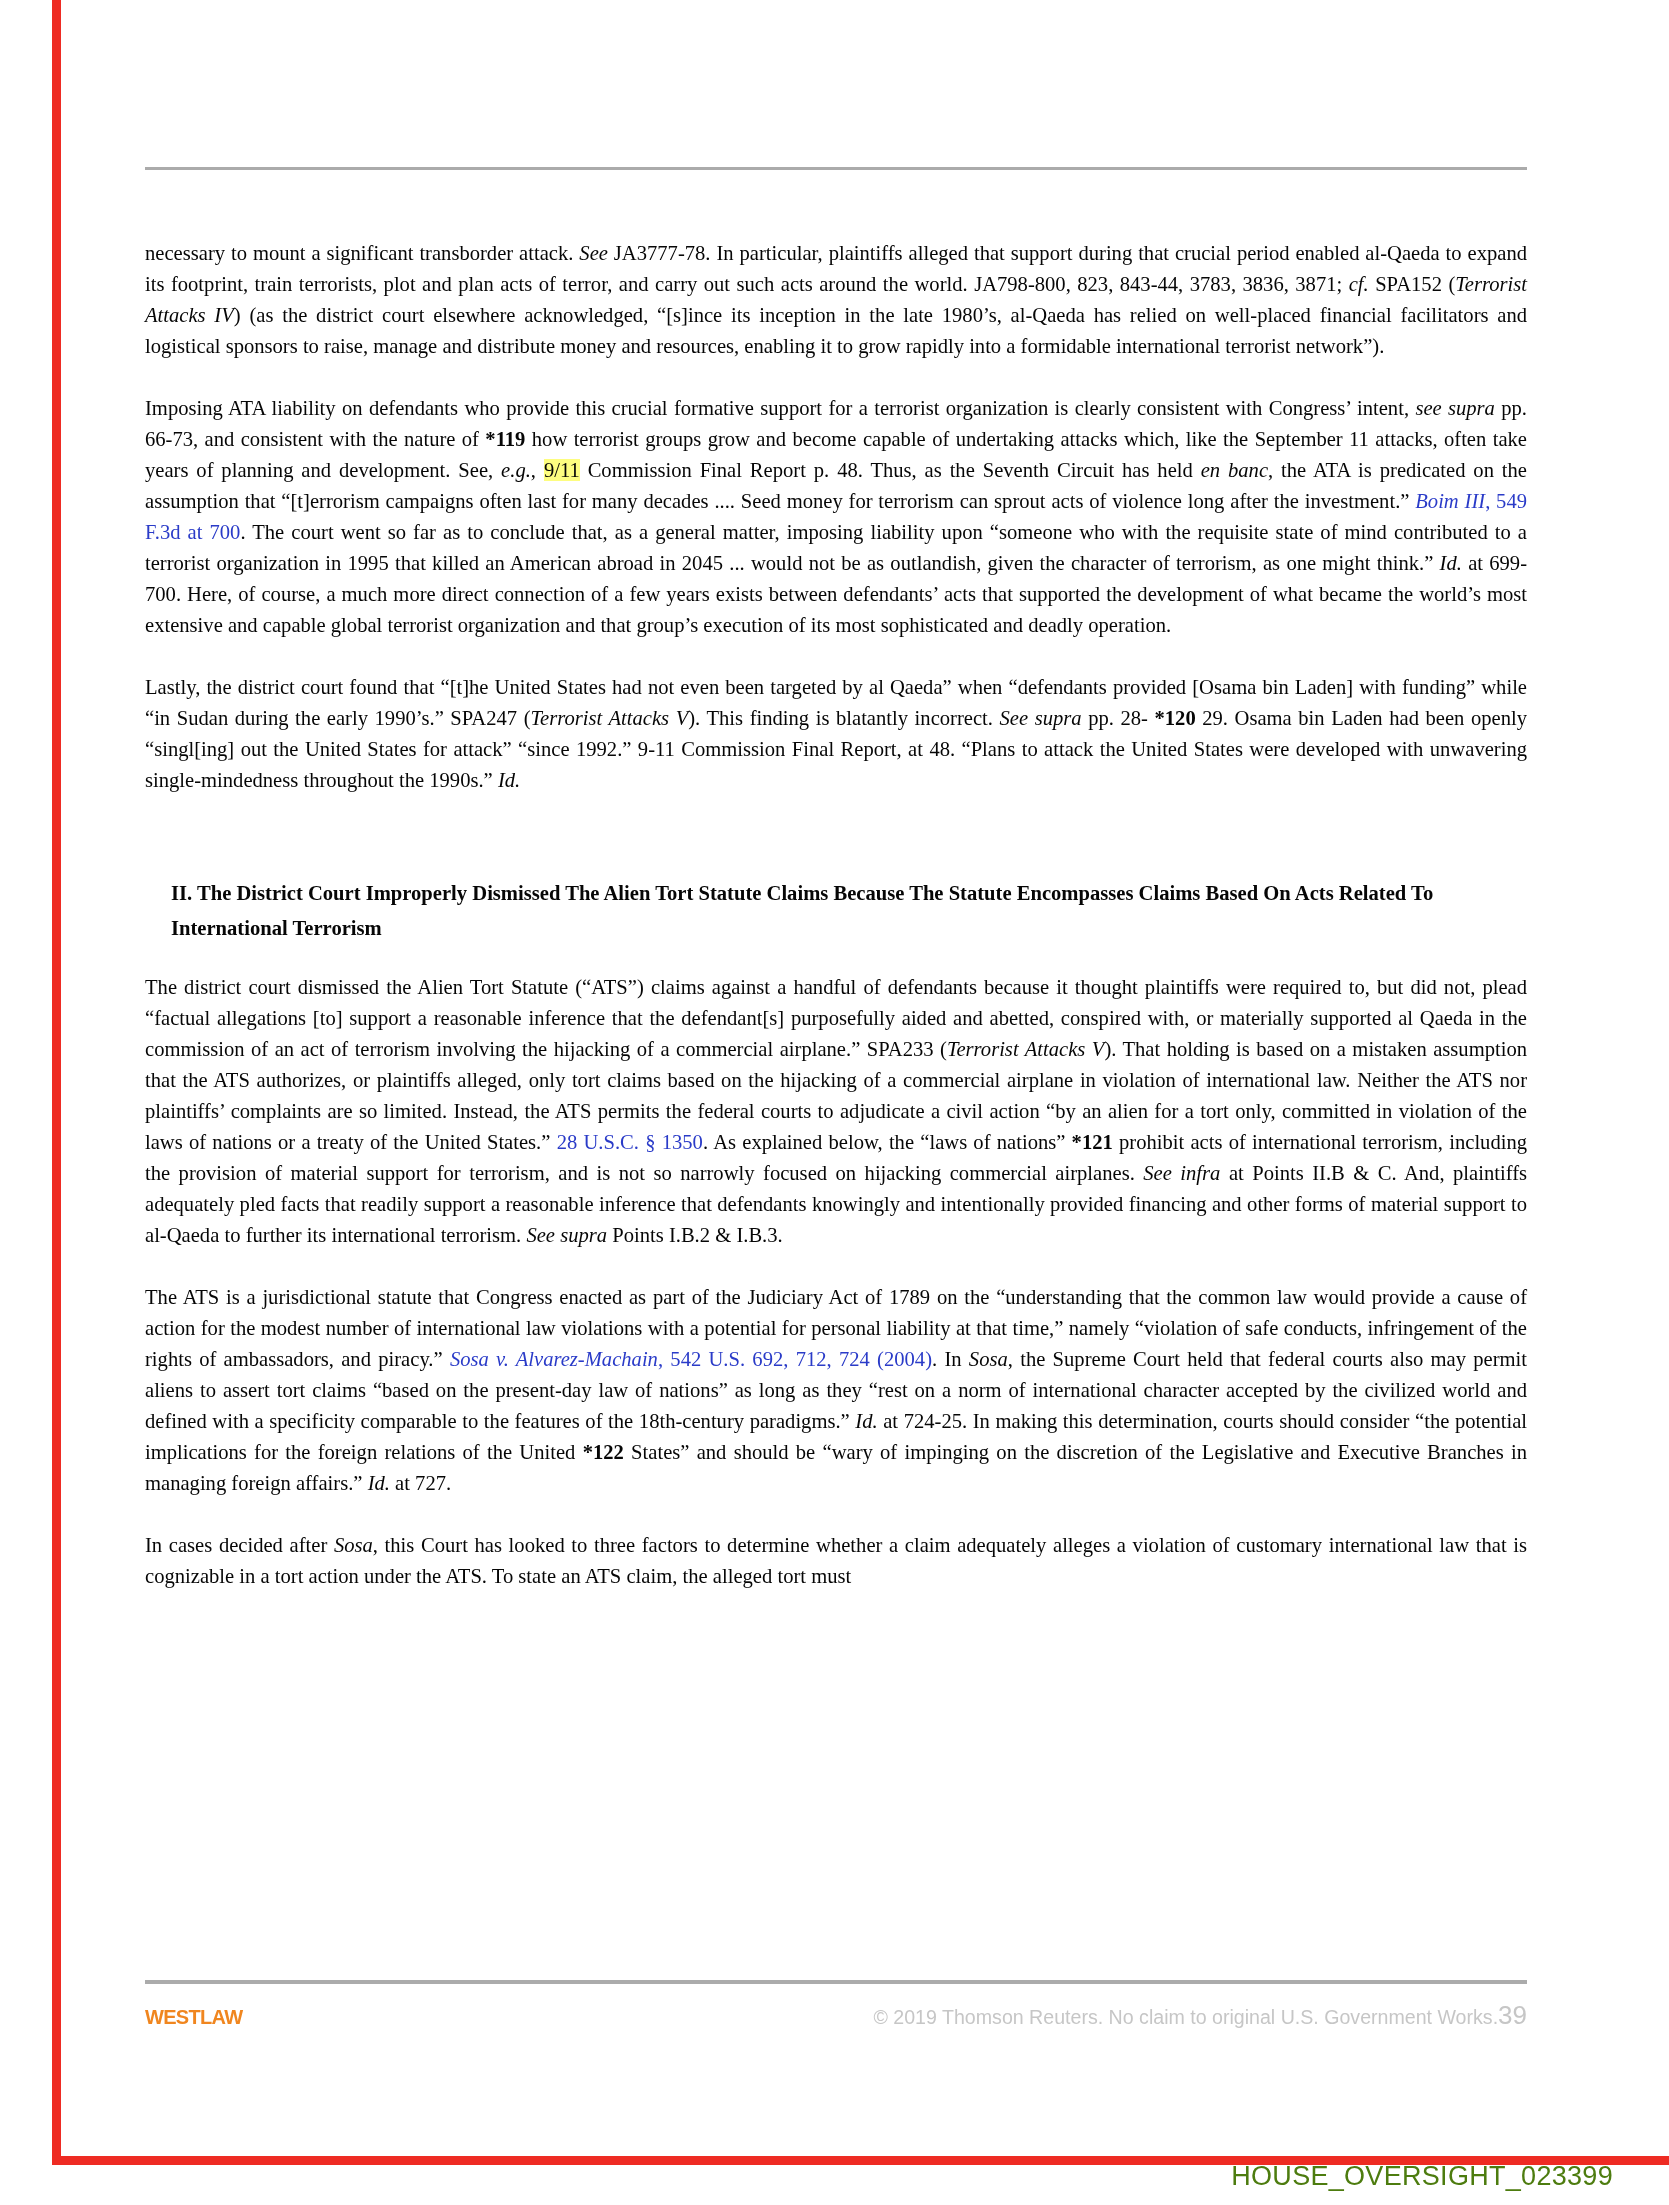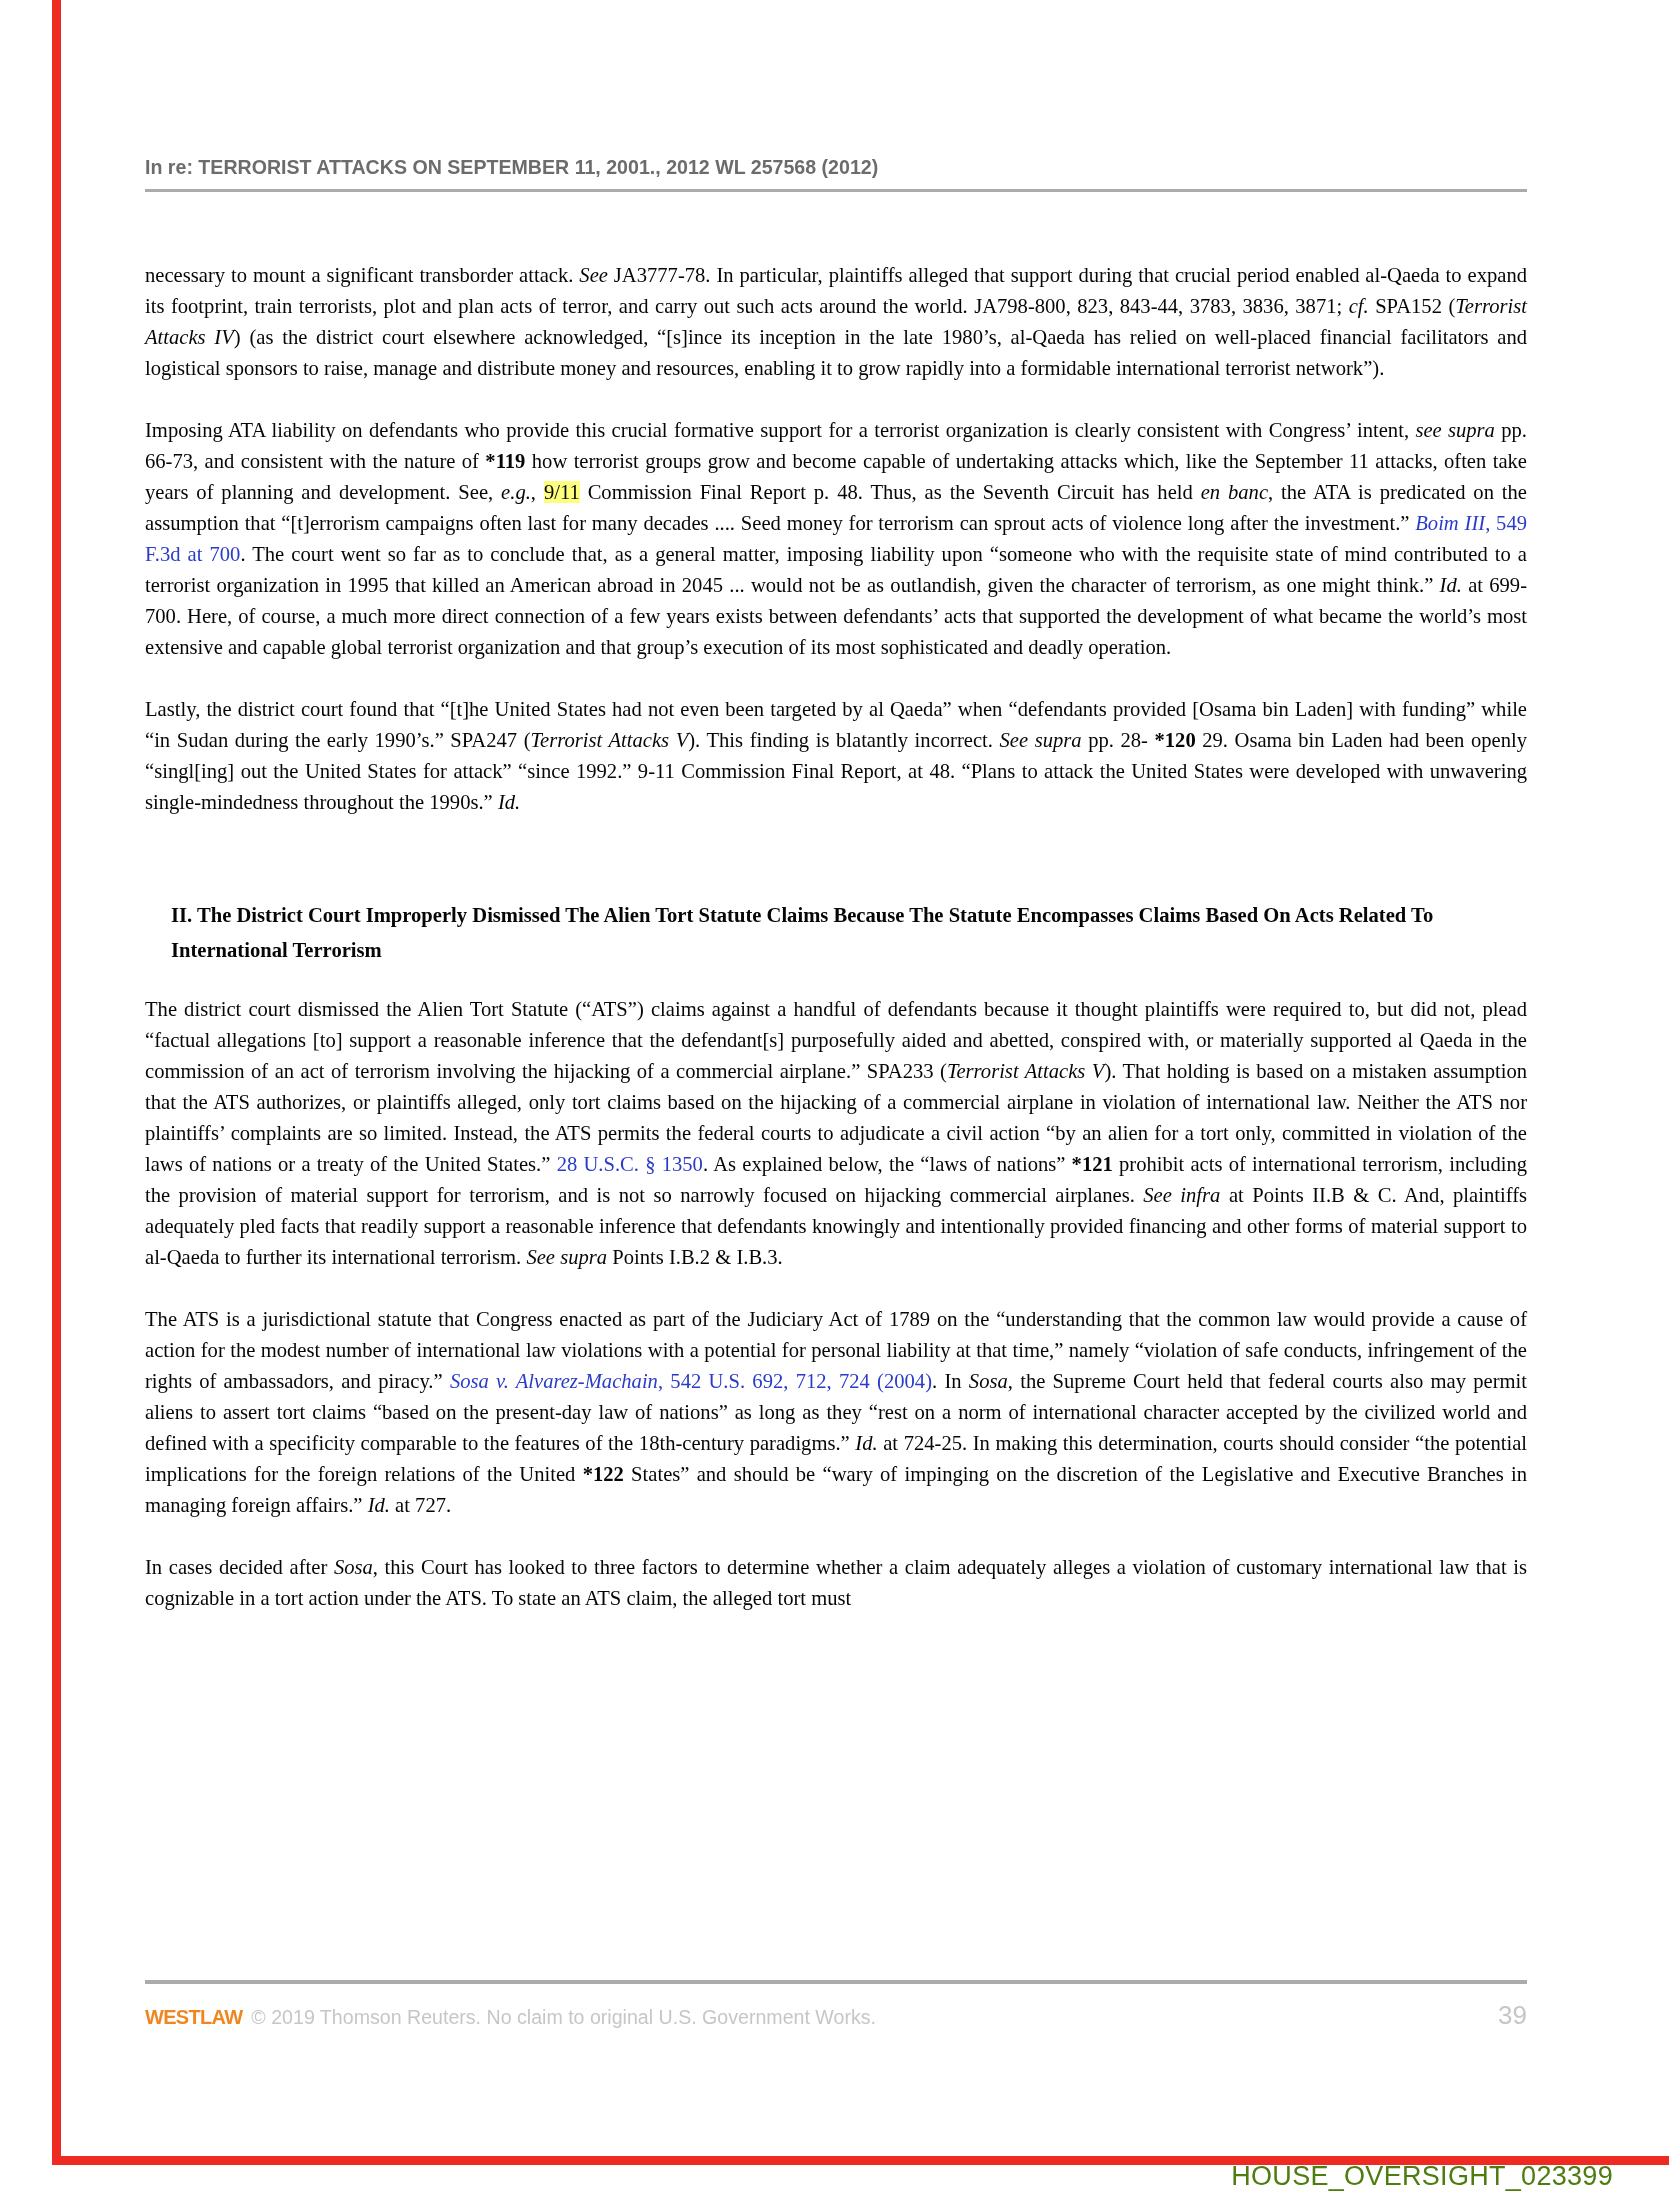--- a/index.html
+++ b/index.html
@@ -27,40 +27,39 @@
   .seg.link{color:var(--link-blue,#2a3bc8);}
   .seg.link-italic{color:var(--link-blue,#2a3bc8);font-style:italic;}
   .seg.highlight{background:var(--highlight-yellow,#fdfd80);}
   .footer{
     position:absolute;left:145px;top:1980px;width:1382px;
     font-family:"Liberation Sans",sans-serif;
   }
   .footer-rule{height:3.9px;background:#ababab;}
   .footer-row{display:flex;align-items:baseline;margin-top:15.7px;}
   .westlaw{color:var(--westlaw-orange,#f0861f);font-weight:bold;font-size:20px;letter-spacing:-0.7px;}
-  .copyright{color:#c6c6c6;font-size:19.6px;margin-left:9px;flex:1;}
+  .copyright{color:#c6c6c6;font-size:19.6px;margin-left:31px;flex:1;text-align:right;}
   .pagenum{color:#c6c6c6;font-size:26px;}
   .stamp{
     position:absolute;top:2161px;right:56px;
     font-family:"Liberation Sans",sans-serif;font-size:27px;color:#4d7c0f;
     letter-spacing:0.3px;
   }
   .redline-v{position:absolute;left:52px;top:0;width:8.5px;height:2165px;background:var(--redline-red,#ee2b23);}
   .redline-h{position:absolute;left:52px;top:2156px;width:1617px;height:8.5px;background:var(--redline-red,#ee2b23);}
 </style>
 </head>
 <body>
 
 <div class="page">
 
   <div class="redline-v"></div>
   <div class="redline-h"></div>
 
   <div class="content">
-    <div class="case-header">In re: TERRORIST ATTACKS ON SEPTEMBER 11, 2001., 2012 WL 257568 (2012)</div>
     <div class="header-rule"></div>
 
     <p class="para first"><span class="seg normal">necessary to mount a significant transborder attack. </span><span class="seg italic">See</span><span class="seg normal"> JA3777-78. In particular, plaintiffs alleged that support during that crucial period enabled al-Qaeda to expand its footprint, train terrorists, plot and plan acts of terror, and carry out such acts around the world. JA798-800, 823, 843-44, 3783, 3836, 3871; </span><span class="seg italic">cf.</span><span class="seg normal"> SPA152 (</span><span class="seg italic">Terrorist Attacks IV</span><span class="seg normal">) (as the district court elsewhere acknowledged, “[s]ince its inception in the late 1980’s, al-Qaeda has relied on well-placed financial facilitators and logistical sponsors to raise, manage and distribute money and resources, enabling it to grow rapidly into a formidable international terrorist network”).</span></p>
     <p class="para"><span class="seg normal">Imposing ATA liability on defendants who provide this crucial formative support for a terrorist organization is clearly consistent with Congress’ intent, </span><span class="seg italic">see supra</span><span class="seg normal"> pp. 66-73, and consistent with the nature of </span><span class="seg bold">*119</span><span class="seg normal"> how terrorist groups grow and become capable of undertaking attacks which, like the September 11 attacks, often take years of planning and development. See, </span><span class="seg italic">e.g.</span><span class="seg normal">, </span><span class="seg highlight">9/11</span><span class="seg normal"> Commission Final Report p. 48. Thus, as the Seventh Circuit has held </span><span class="seg italic">en banc</span><span class="seg normal">, the ATA is predicated on the assumption that “[t]errorism campaigns often last for many decades .... Seed money for terrorism can sprout acts of violence long after the investment.” </span><span class="seg link-italic">Boim III</span><span class="seg link">, 549 F.3d at 700</span><span class="seg normal">. The court went so far as to conclude that, as a general matter, imposing liability upon “someone who with the requisite state of mind contributed to a terrorist organization in 1995 that killed an American abroad in 2045 ... would not be as outlandish, given the character of terrorism, as one might think.” </span><span class="seg italic">Id.</span><span class="seg normal"> at 699-700. Here, of course, a much more direct connection of a few years exists between defendants’ acts that supported the development of what became the world’s most extensive and capable global terrorist organization and that group’s execution of its most sophisticated and deadly operation.</span></p>
     <p class="para"><span class="seg normal">Lastly, the district court found that “[t]he United States had not even been targeted by al Qaeda” when “defendants provided [Osama bin Laden] with funding” while “in Sudan during the early 1990’s.” SPA247 (</span><span class="seg italic">Terrorist Attacks V</span><span class="seg normal">). This finding is blatantly incorrect. </span><span class="seg italic">See supra</span><span class="seg normal"> pp. 28- </span><span class="seg bold">*120</span><span class="seg normal"> 29. Osama bin Laden had been openly “singl[ing] out the United States for attack” “since 1992.” 9-11 Commission Final Report, at 48. “Plans to attack the United States were developed with unwavering single-mindedness throughout the 1990s.” </span><span class="seg italic">Id.</span></p>
 
     <div class="section-heading">II. The District Court Improperly Dismissed The Alien Tort Statute Claims Because The Statute Encompasses Claims Based On Acts Related To International Terrorism</div>
 
     <p class="para"><span class="seg normal">The district court dismissed the Alien Tort Statute (“ATS”) claims against a handful of defendants because it thought plaintiffs were required to, but did not, plead “factual allegations [to] support a reasonable inference that the defendant[s] purposefully aided and abetted, conspired with, or materially supported al Qaeda in the commission of an act of terrorism involving the hijacking of a commercial airplane.” SPA233 (</span><span class="seg italic">Terrorist Attacks V</span><span class="seg normal">). That holding is based on a mistaken assumption that the ATS authorizes, or plaintiffs alleged, only tort claims based on the hijacking of a commercial airplane in violation of international law. Neither the ATS nor plaintiffs’ complaints are so limited. Instead, the ATS permits the federal courts to adjudicate a civil action “by an alien for a tort only, committed in violation of the laws of nations or a treaty of the United States.” </span><span class="seg link">28 U.S.C. § 1350</span><span class="seg normal">. As explained below, the “laws of nations” </span><span class="seg bold">*121</span><span class="seg normal"> prohibit acts of international terrorism, including the provision of material support for terrorism, and is not so narrowly focused on hijacking commercial airplanes. </span><span class="seg italic">See infra</span><span class="seg normal"> at Points II.B &amp; C. And, plaintiffs adequately pled facts that readily support a reasonable inference that defendants knowingly and intentionally provided financing and other forms of material support to al-Qaeda to further its international terrorism. </span><span class="seg italic">See supra</span><span class="seg normal"> Points I.B.2 &amp; I.B.3.</span></p>
     <p class="para"><span class="seg normal">The ATS is a jurisdictional statute that Congress enacted as part of the Judiciary Act of 1789 on the “understanding that the common law would provide a cause of action for the modest number of international law violations with a potential for personal liability at that time,” namely “violation of safe conducts, infringement of the rights of ambassadors, and piracy.” </span><span class="seg link-italic">Sosa v. Alvarez-Machain</span><span class="seg link">, 542 U.S. 692, 712, 724 (2004)</span><span class="seg normal">. In </span><span class="seg italic">Sosa</span><span class="seg normal">, the Supreme Court held that federal courts also may permit aliens to assert tort claims “based on the present-day law of nations” as long as they “rest on a norm of international character accepted by the civilized world and defined with a specificity comparable to the features of the 18th-century paradigms.” </span><span class="seg italic">Id.</span><span class="seg normal"> at 724-25. In making this determination, courts should consider “the potential implications for the foreign relations of the United </span><span class="seg bold">*122</span><span class="seg normal"> States” and should be “wary of impinging on the discretion of the Legislative and Executive Branches in managing foreign affairs.” </span><span class="seg italic">Id.</span><span class="seg normal"> at 727.</span></p>

